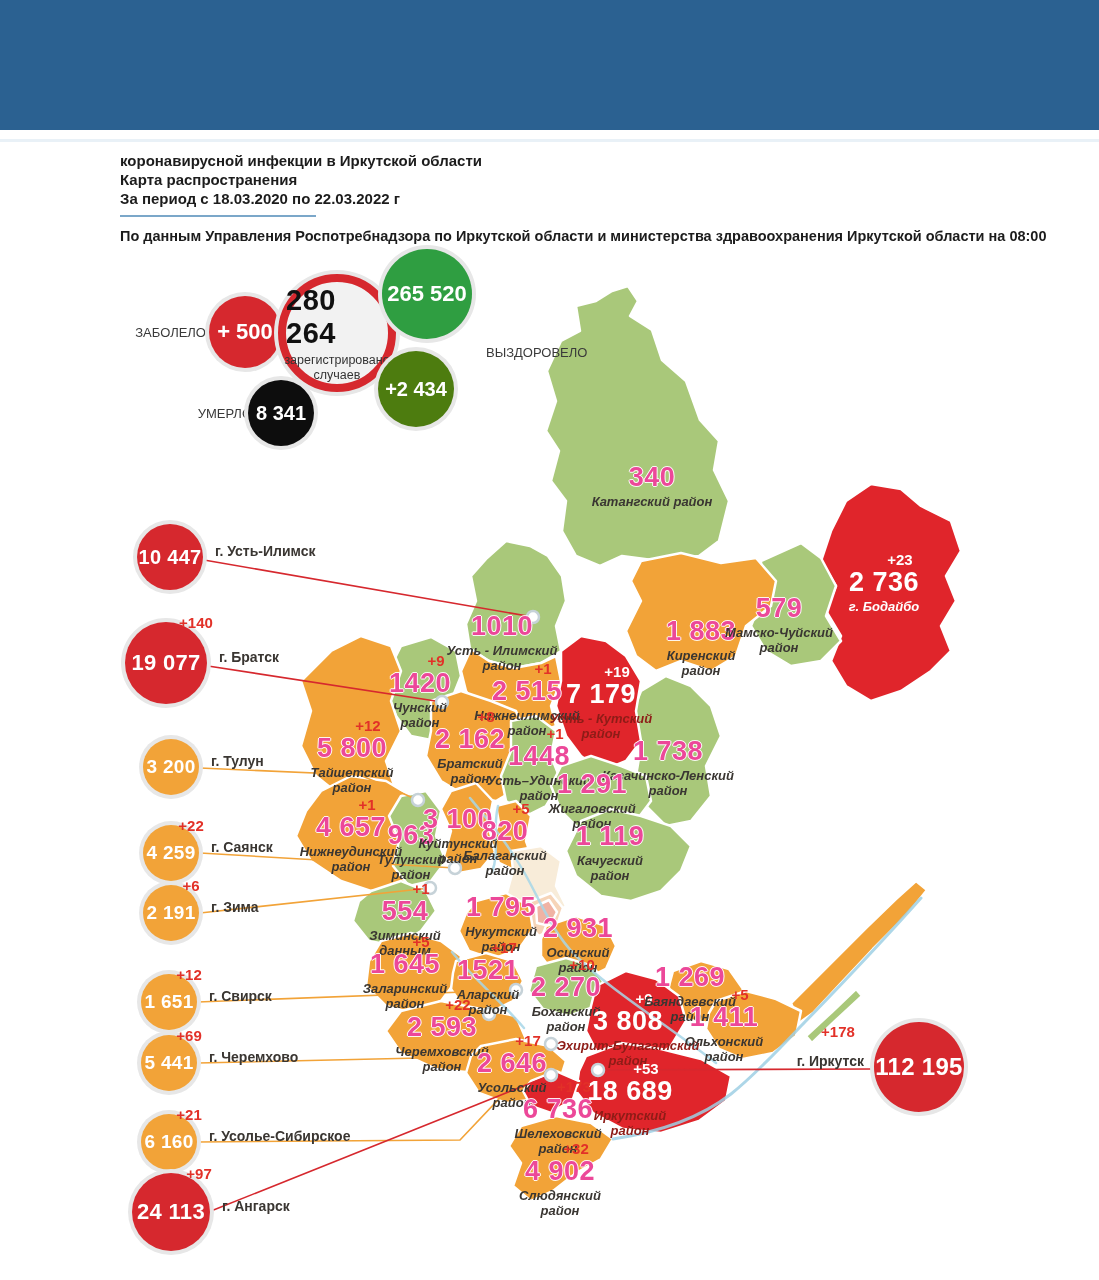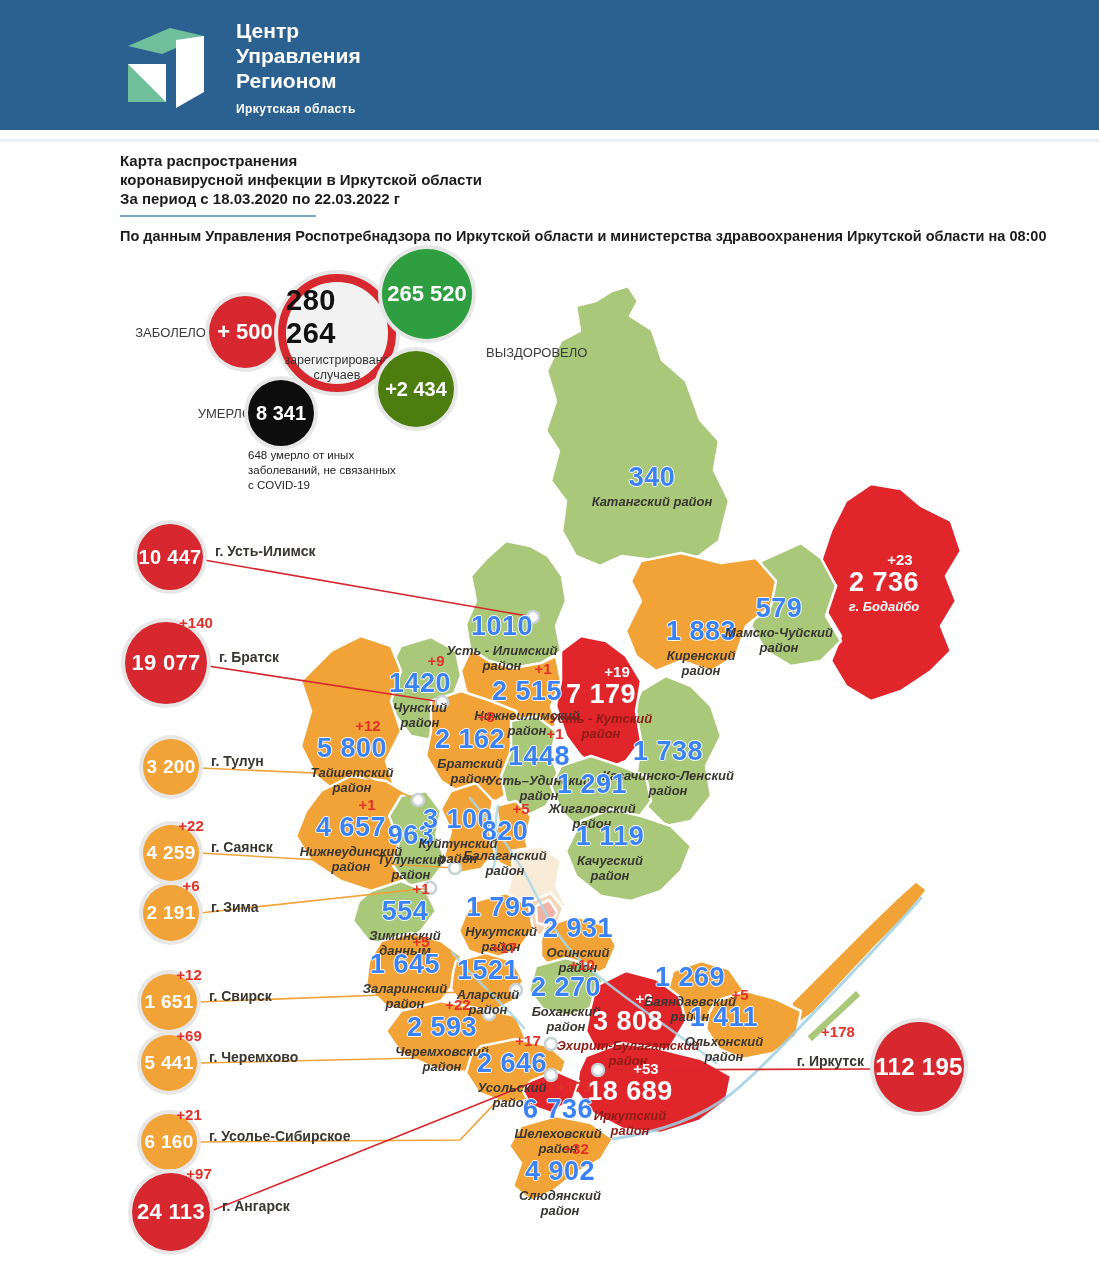--- a/index.html
+++ b/index.html
@@ -22,21 +22,21 @@
   .title-line{font-size:15px;font-weight:bold;line-height:19px;}
   .title-underline{width:196px;height:2px;background:#7ba7c9;margin-top:7px;}
   .title-source{font-size:14.5px;font-weight:bold;margin-top:11px;color:#1c1c1c;}
   
   .map-svg{position:absolute;left:0;top:0;z-index:1;}
   .labels-layer{position:absolute;left:0;top:0;width:1099px;height:1280px;pointer-events:none;}
   #districts-layer{z-index:3;}
   #callouts-layer{z-index:4;}
   .region-label{position:absolute;transform:translate(-50%,-50%);text-align:center;line-height:1;white-space:nowrap;}
   .r-delta{font-size:15px;font-weight:bold;color:#e23128;position:relative;left:16px;margin-bottom:2px;}
-  .r-num{font-size:27px;font-weight:bold;color:#3b82f6;letter-spacing:.5px;
+  .r-num{font-size:27px;font-weight:bold;color:#ec4899;letter-spacing:.5px;
          text-shadow:0 1px 0 rgba(255,255,255,.9),0 -1px 0 rgba(255,255,255,.9),
                      1px 0 0 rgba(255,255,255,.9),-1px 0 0 rgba(255,255,255,.9);}
   .r-name{font-size:13px;font-weight:bold;color:#3a3632;margin-top:4px;line-height:1.12;white-space:pre-line;font-style:italic;}
   .t-red .r-num{color:#fff;text-shadow:none;}
   .t-red .r-delta{color:#fff;}
   .t-red .r-name{color:#8d1c17;}
   .t-white .r-num{color:#fff;text-shadow:none;}
   .t-white .r-delta{color:#fff;}
   .t-white .r-name{color:#fff;}
   
@@ -67,40 +67,26 @@
   .label-died{right:847px;top:413px;transform:translateY(-50%);}
   .died-note{position:absolute;left:248px;top:448px;width:200px;font-size:11.5px;color:#222;
              line-height:1.3;white-space:pre-line;}
 </style>
 </head>
 <body>
 
 <div class="page">
 
   <header class="topbar">
-    <div class="logo">
-      <svg class="logo-mark" width="92" height="92" viewBox="0 0 92 92">
-        <polygon points="8,28 50,10 84,18 42,36" fill="#6fbf9b"></polygon>
-        <polygon points="56,22 84,18 84,74 56,90" fill="#ffffff"></polygon>
-        <rect x="8" y="46" width="38" height="38" fill="#ffffff"></rect>
-        <polygon points="8,46 8,84 46,84" fill="#6fbf9b"></polygon>
-      </svg>
-      <div class="logo-text">
-        <div class="logo-line">Центр</div>
-        <div class="logo-line">Управления</div>
-        <div class="logo-line">Регионом</div>
-        <div class="logo-sub">Иркутская область</div>
-      </div>
-    </div>
   </header>
   <div class="header-rule"></div>
 
   <section class="titleblock">
+    <div class="title-line">коронавирусной инфекции в Иркутской области</div>
     <div class="title-line">Карта распространения</div>
-    <div class="title-line">коронавирусной инфекции в Иркутской области</div>
     <div class="title-line">За период с 18.03.2020 по 22.03.2022 г</div>
     <div class="title-underline"></div>
     <div class="title-source">По данным Управления Роспотребнадзора по Иркутской области и министерства здравоохранения Иркутской области на 08:00</div>
   </section>
 
   <svg class="map-svg" width="1099" height="1280" viewBox="0 0 1099 1280">
     <g stroke="#ffffff" stroke-width="2.5" stroke-linejoin="round">
       <path fill="#a9c87a" d="M612,291 L628,286 L638,301 L630,316 L652,330 L662,360 L686,381 L700,420 L719,441 L714,470 L729,501 L719,541 L699,556 L660,561 L622,556 L600,566 L576,556 L562,531 L566,501 L551,481 L559,451 L546,431 L556,401 L547,371 L561,341 L580,331 L576,306 L596,301 Z"></path>
       <path fill="#e0252b" d="M846,501 L871,484 L901,489 L921,506 L951,521 L961,551 L946,576 L956,601 L941,626 L951,651 L931,671 L901,691 L871,701 L846,686 L831,661 L841,636 L826,611 L836,586 L821,561 L831,531 Z"></path>
       <path fill="#a9c87a" d="M761,561 L801,543 L821,558 L836,586 L826,616 L841,641 L821,661 L791,666 L766,651 L751,626 L761,601 Z"></path>
@@ -416,18 +402,15 @@
       <span>265 520</span>
     </div>
     <div class="stat-label label-recovered">ВЫЗДОРОВЕЛО</div>
     <div class="stat-circle stat-recovered-delta">
       <span>+2 434</span>
     </div>
     <div class="stat-label label-died">УМЕРЛО</div>
     <div class="stat-circle stat-died">
       <span>8 341</span>
     </div>
-    <div class="died-note">648 умерло от иных
-заболеваний, не связанных
-с COVID-19</div>
   </div>
 
 </div>
 
 </body></html>

